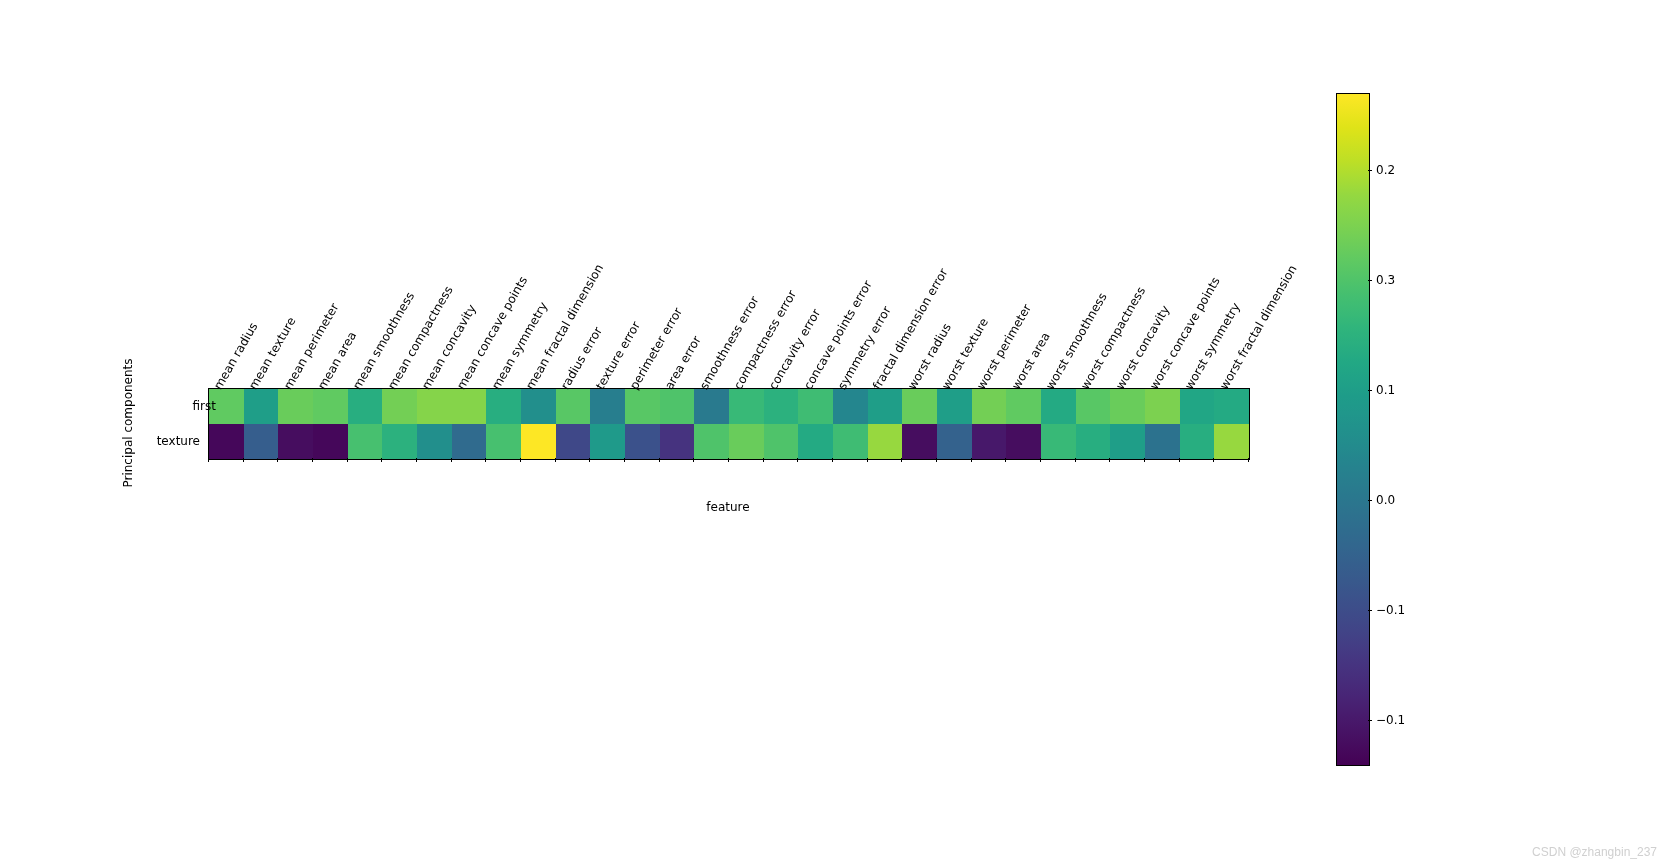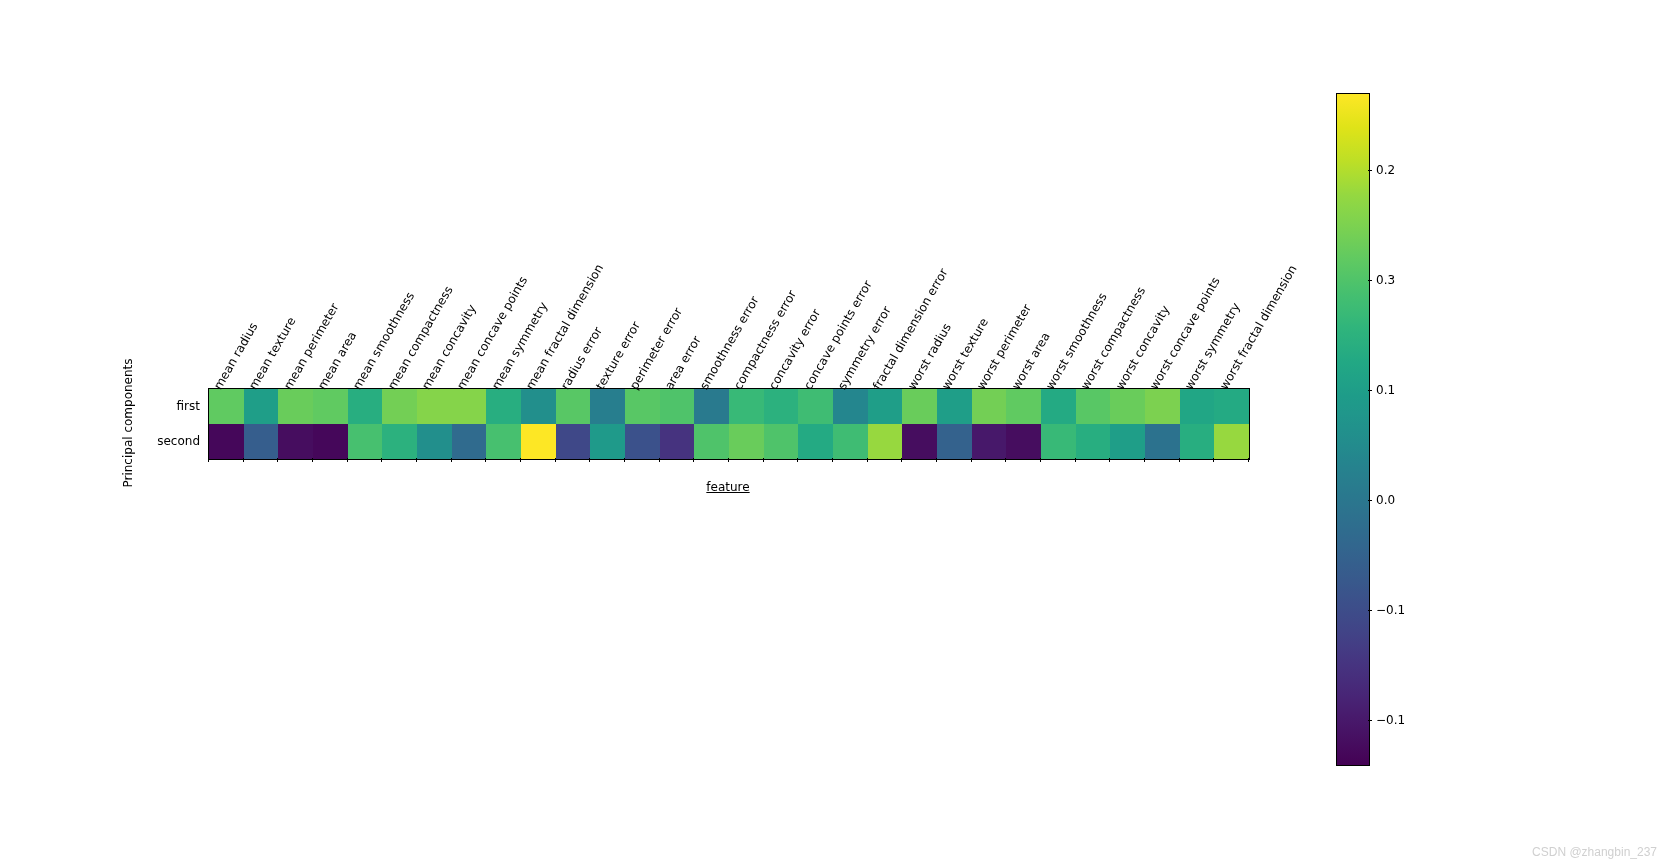--- a/index.html
+++ b/index.html
@@ -142,22 +142,22 @@
       <div class="heatmap-cell" style="width: 34.6667px; height: 35px; background: rgb(56, 185, 119);"></div>
       <div class="heatmap-cell" style="width: 34.6667px; height: 35px; background: rgb(40, 174, 128);"></div>
       <div class="heatmap-cell" style="width: 34.6667px; height: 35px; background: rgb(31, 158, 136);"></div>
       <div class="heatmap-cell" style="width: 34.6667px; height: 35px; background: rgb(44, 114, 142);"></div>
       <div class="heatmap-cell" style="width: 34.6667px; height: 35px; background: rgb(40, 174, 128);"></div>
       <div class="heatmap-cell" style="width: 34.6667px; height: 35px; background: rgb(151, 216, 63);"></div>
     </div>
   </div>
 
 <div id="yticks">
-    <div class="ytick-label" style="left: 0px; width: 200px; top: 405.5px;">first</div>
-    <div class="ytick-label" style="left: 0px; width: 200px; top: 440.5px;">second</div>
+    <div class="ytick-label" style="left: 0px; width: 200px; top: 405.5px; padding-left: 16px;">first</div>
+    <div class="ytick-label" style="left: 0px; width: 200px; top: 440.5px;">texture</div>
   </div>
 
 <div id="xticks">
     <div class="xtick-label" style="left: 223.333px; top: 378px;">mean radius</div>
     <div class="xtick-label" style="left: 258px; top: 378px;">mean texture</div>
     <div class="xtick-label" style="left: 292.667px; top: 378px;">mean perimeter</div>
     <div class="xtick-label" style="left: 327.333px; top: 378px;">mean area</div>
     <div class="xtick-label" style="left: 362px; top: 378px;">mean smoothness</div>
     <div class="xtick-label" style="left: 396.667px; top: 378px;">mean compactness</div>
     <div class="xtick-label" style="left: 431.333px; top: 378px;">mean concavity</div>
@@ -213,21 +213,21 @@
     <div class="tick" style="left: 1005.33px; top: 458px; width: 1px; height: 4px;"></div>
     <div class="tick" style="left: 1040px; top: 458px; width: 1px; height: 4px;"></div>
     <div class="tick" style="left: 1074.67px; top: 458px; width: 1px; height: 4px;"></div>
     <div class="tick" style="left: 1109.33px; top: 458px; width: 1px; height: 4px;"></div>
     <div class="tick" style="left: 1144px; top: 458px; width: 1px; height: 4px;"></div>
     <div class="tick" style="left: 1178.67px; top: 458px; width: 1px; height: 4px;"></div>
     <div class="tick" style="left: 1213.33px; top: 458px; width: 1px; height: 4px;"></div>
     <div class="tick" style="left: 1248px; top: 458px; width: 1px; height: 4px;"></div>
   </div>
 
-<div id="xlabel" class="xlabel" style="left: 728px; top: 480px; text-decoration: underline;">feature</div>
+<div id="xlabel" class="xlabel" style="left: 728px; top: 500px;">feature</div>
 
 <div id="ylabel" class="ylabel" style="left: 128px; top: 423px;">Principal components</div>
 
 <div id="colorbar" class="colorbar" style="left: 1336px; top: 93px; width: 32px; height: 671px;">
   <div class="colorbar-gradient" id="cb-grad" style="background: linear-gradient(rgb(253, 231, 37) 0%, rgb(238, 229, 31) 2.5%, rgb(223, 227, 24) 5%, rgb(206, 225, 31) 7.5%, rgb(189, 223, 38) 10%, rgb(169, 220, 51) 12.5%, rgb(149, 216, 64) 15%, rgb(135, 213, 73) 17.5%, rgb(122, 209, 81) 20%, rgb(108, 205, 90) 22.5%, rgb(94, 201, 98) 25%, rgb(81, 196, 105) 27.5%, rgb(68, 191, 112) 30%, rgb(58, 186, 118) 32.5%, rgb(47, 180, 124) 35%, rgb(41, 174, 128) 37.5%, rgb(34, 168, 132) 40%, rgb(32, 162, 135) 42.5%, rgb(30, 156, 137) 45%, rgb(32, 151, 139) 47.5%, rgb(33, 145, 140) 50%, rgb(35, 139, 141) 52.5%, rgb(37, 132, 142) 55%, rgb(40, 126, 142) 57.5%, rgb(42, 120, 142) 60%, rgb(45, 114, 142) 62.5%, rgb(47, 108, 142) 65%, rgb(50, 102, 142) 67.5%, rgb(53, 95, 141) 70%, rgb(56, 89, 140) 72.5%, rgb(59, 82, 139) 75%, rgb(62, 75, 137) 77.5%, rgb(65, 68, 135) 80%, rgb(68, 60, 132) 82.5%, rgb(70, 52, 128) 85%, rgb(71, 44, 123) 87.5%, rgb(72, 36, 117) 90%, rgb(72, 27, 109) 92.5%, rgb(71, 19, 101) 95%, rgb(70, 10, 93) 97.5%, rgb(68, 1, 84) 100%);"></div>
 </div>
 <div id="cb-ticks">
     <div class="cb-tick-line" style="left: 1368px; top: 720px;"></div>
     <div class="cb-tick-label" style="left: 1376px; top: 720px;">−0.1</div>
     <div class="cb-tick-line" style="left: 1368px; top: 610px;"></div>

